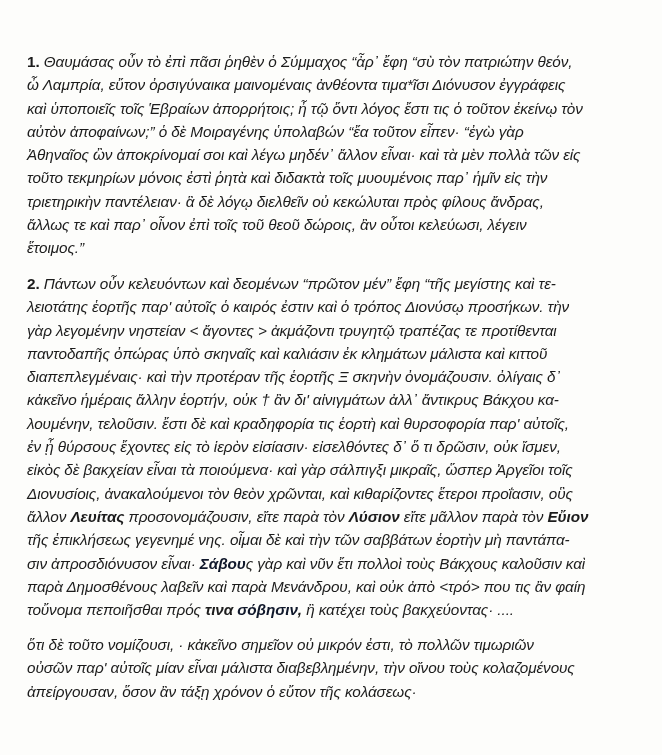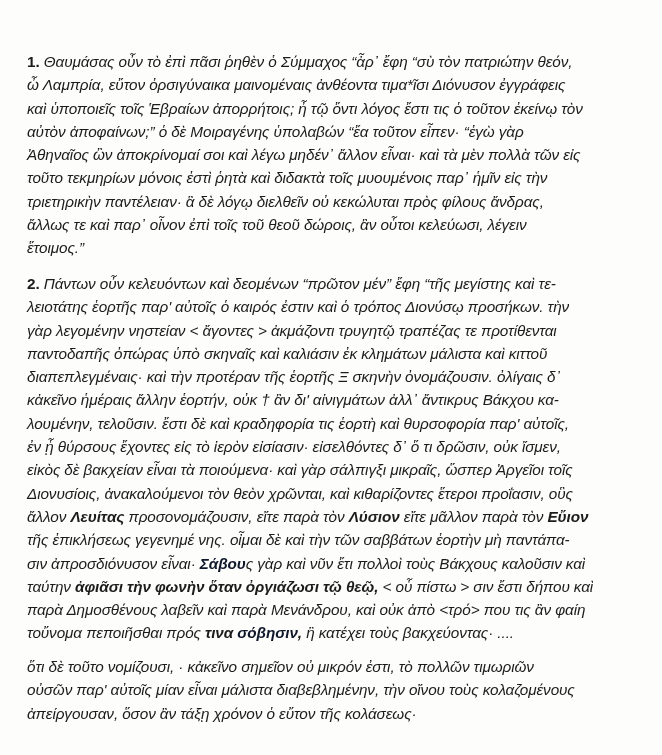--- a/index.html
+++ b/index.html
@@ -44,24 +44,23 @@
     <span class="line">παντοδαπῆς ὀπώρας ὑπὸ σκηναῖς καὶ καλιάσιν ἐκ κλημάτων μάλιστα καὶ κιττοῦ</span>
     <span class="line">διαπεπλεγμέναις· καὶ τὴν προτέραν τῆς ἑορτῆς Ξ σκηνὴν ὀνομάζουσιν. ὀλίγαις δ᾽</span>
     <span class="line">κἀκεῖνο ἡμέραις ἄλλην ἑορτήν, οὐκ † ἂν δι' αἰνιγμάτων ἀλλ᾽ ἄντικρυς Βάκχου κα-</span>
     <span class="line">λουμένην, τελοῦσιν. ἔστι δὲ καὶ κραδηφορία τις ἑορτὴ καὶ θυρσοφορία παρ' αὐτοῖς,</span>
     <span class="line">ἐν ᾗ θύρσους ἔχοντες εἰς τὸ ἱερὸν εἰσίασιν· εἰσελθόντες δ᾽ ὅ τι δρῶσιν, οὐκ ἴσμεν,</span>
     <span class="line">εἰκὸς δὲ βακχείαν εἶναι τὰ ποιούμενα· καὶ γὰρ σάλπιγξι μικραῖς, ὥσπερ Ἀργεῖοι τοῖς</span>
     <span class="line">Διονυσίοις, ἀνακαλούμενοι τὸν θεὸν χρῶνται, καὶ κιθαρίζοντες ἕτεροι προΐασιν, οὓς</span>
     <span class="line"><span>ἄλλον </span><span class="b">Λευίτας</span><span> προσονομάζουσιν, εἴτε παρὰ τὸν </span><span class="b">Λύσιον</span><span> εἴτε μᾶλλον παρὰ τὸν </span><span class="b">Εὔιον</span></span>
     <span class="line">τῆς ἐπικλήσεως γεγενημέ νης. οἶμαι δὲ καὶ τὴν τῶν σαββάτων ἑορτὴν μὴ παντάπα-</span>
     <span class="line"><span>σιν ἀπροσδιόνυσον εἶναι· </span><span class="b blue">Σάβου</span><span>ς γὰρ καὶ νῦν ἔτι πολλοὶ τοὺς Βάκχους καλοῦσιν καὶ</span></span>
-    <span class="line"><span>ταύτην </span><span class="b">ἀφιᾶσι τὴν φωνὴν ὅταν ὀργιάζωσι τῷ θεῷ,</span><span> &lt; οὗ πίστω &gt; σιν ἔστι δήπου καὶ</span></span>
     <span class="line">παρὰ Δημοσθένους λαβεῖν καὶ παρὰ Μενάνδρου, καὶ οὐκ ἀπὸ &lt;τρό&gt; που τις ἂν φαίη</span>
     <span class="line"><span>τοὔνομα πεποιῆσθαι πρός </span><span class="b">τινα</span><span> </span><span class="b blue">σόβησιν</span><span class="b">,</span><span> ἢ κατέχει τοὺς βακχεύοντας· ....</span></span>
   </div>
 
-  <div class="para" style="top:655px;">
+  <div class="para" style="top:633px;">
     <span class="line">ὅτι δὲ τοῦτο νομίζουσι, · κἀκεῖνο σημεῖον οὐ μικρόν ἐστι, τὸ πολλῶν τιμωριῶν</span>
     <span class="line">οὐσῶν παρ' αὐτοῖς μίαν εἶναι μάλιστα διαβεβλημένην, τὴν οἴνου τοὺς κολαζομένους</span>
     <span class="line">ἀπείργουσαν, ὅσον ἂν τάξῃ χρόνον ὁ εὔτον τῆς κολάσεως·</span>
   </div>
 
 </div>
 
 </body></html>

